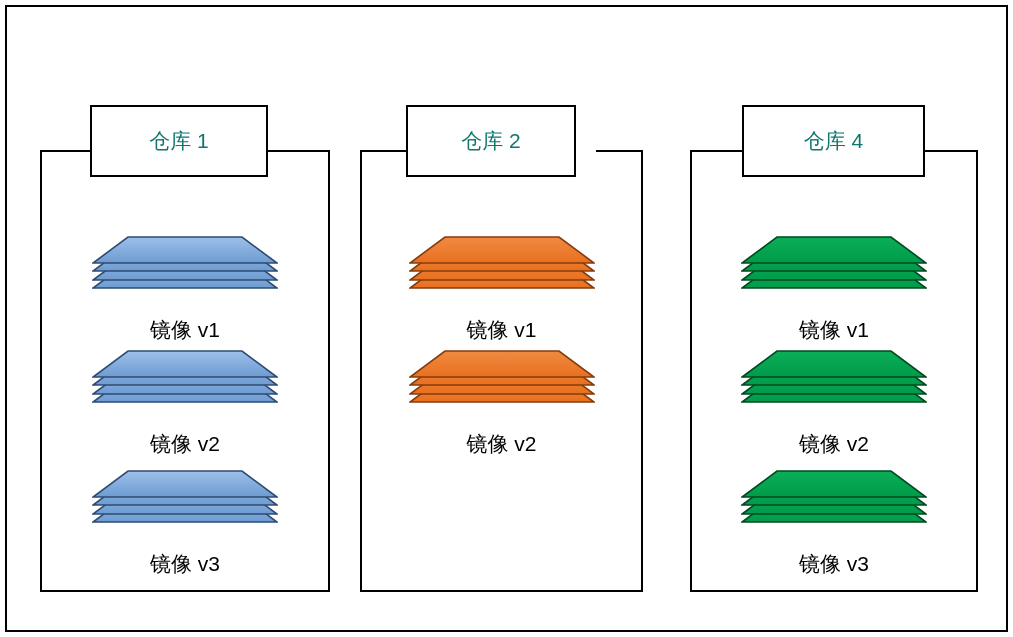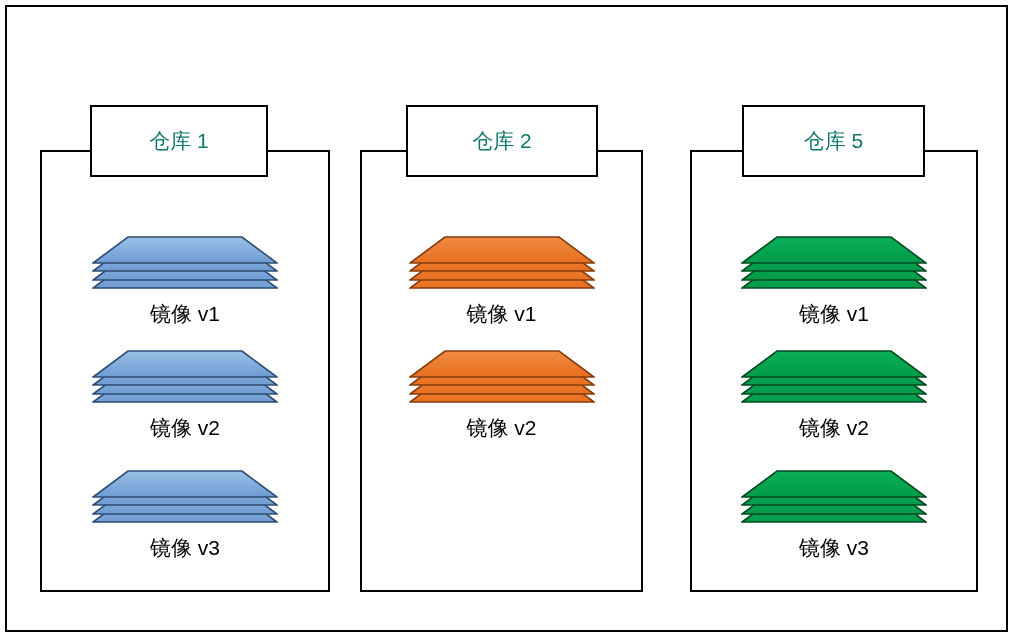--- a/index.html
+++ b/index.html
@@ -93,21 +93,21 @@
   }
   .layer {
     position: absolute;
     left: 0;
     width: 186px;
     height: 30px;
   }
   .layer svg { display: block; width: 186px; height: 30px; }
 
   .stack-label {
-    margin-top: 8px;
+    margin-top: 24px;
     font-size: 21px;
     color: #000000;
     white-space: nowrap;
     text-align: center;
   }
 </style>
 </head>
 <body>
 
 <div id="canvas">
@@ -525,15 +525,15 @@
     <polygon points="36,1 150,1 185,27 1,27" fill="url(#grad-2-2-3)" stroke="#00491F" stroke-width="1.6"></polygon>
   </svg>
             </div>
           </div>
           <div class="stack-label">镜像 v3</div>
         </div>
       </div>
     </div>
 
 <div class="repo-label-box" style="left: 90px; top: 105px; width: 178px; height: 72px;">仓库 1</div>
-    <div class="repo-label-box" style="left: 406px; top: 105px; width: 192px; height: 72px;">仓库 2</div>
-    <div class="repo-label-box" style="left: 742px; top: 105px; width: 183px; height: 72px;">仓库 5</div>
+    <div class="repo-label-box" style="left: 406px; top: 105px; width: 170px; height: 72px;">仓库 2</div>
+    <div class="repo-label-box" style="left: 742px; top: 105px; width: 183px; height: 72px;">仓库 4</div>
   </div>
 
 </body></html>

